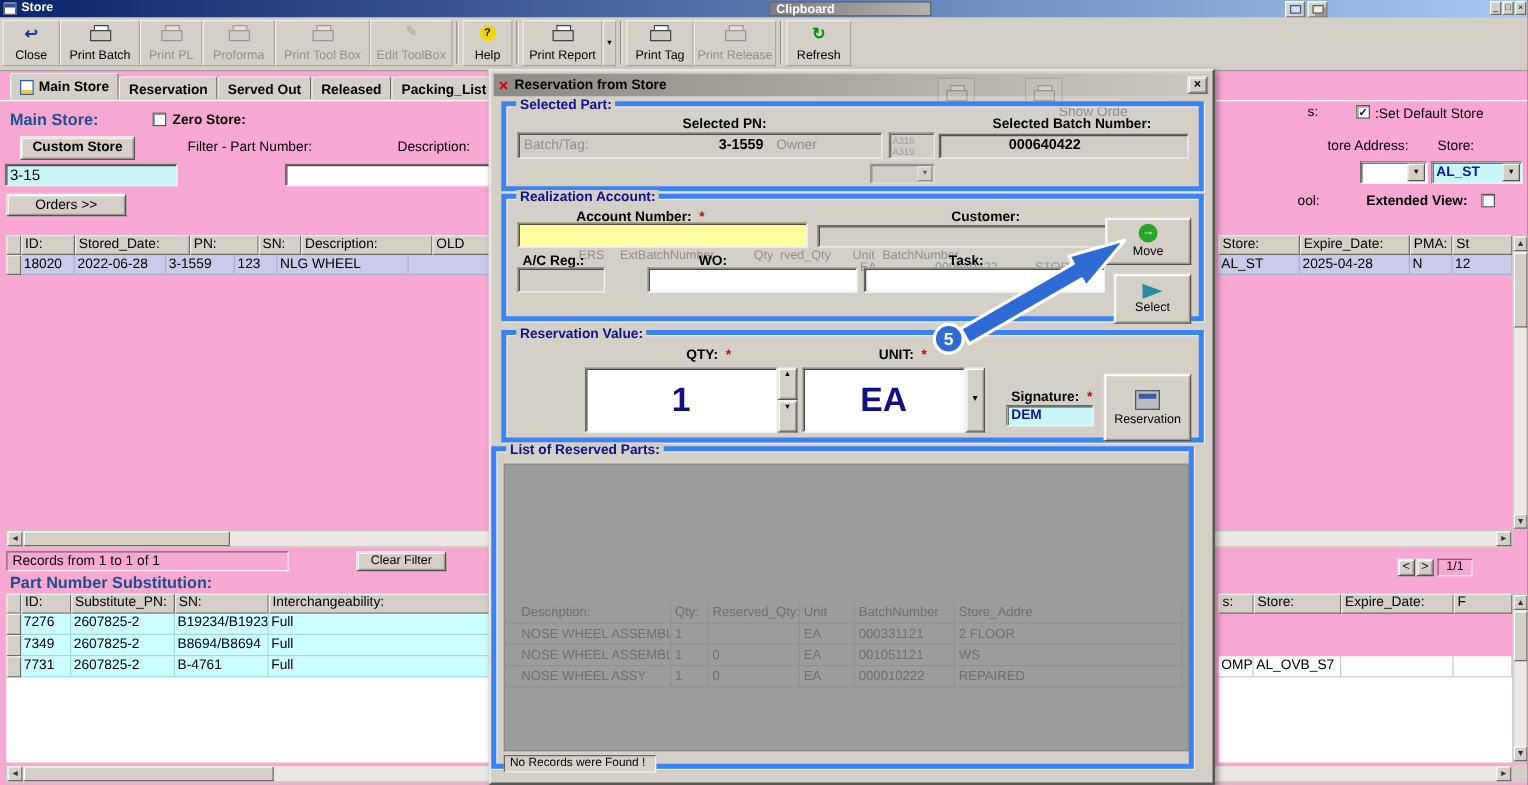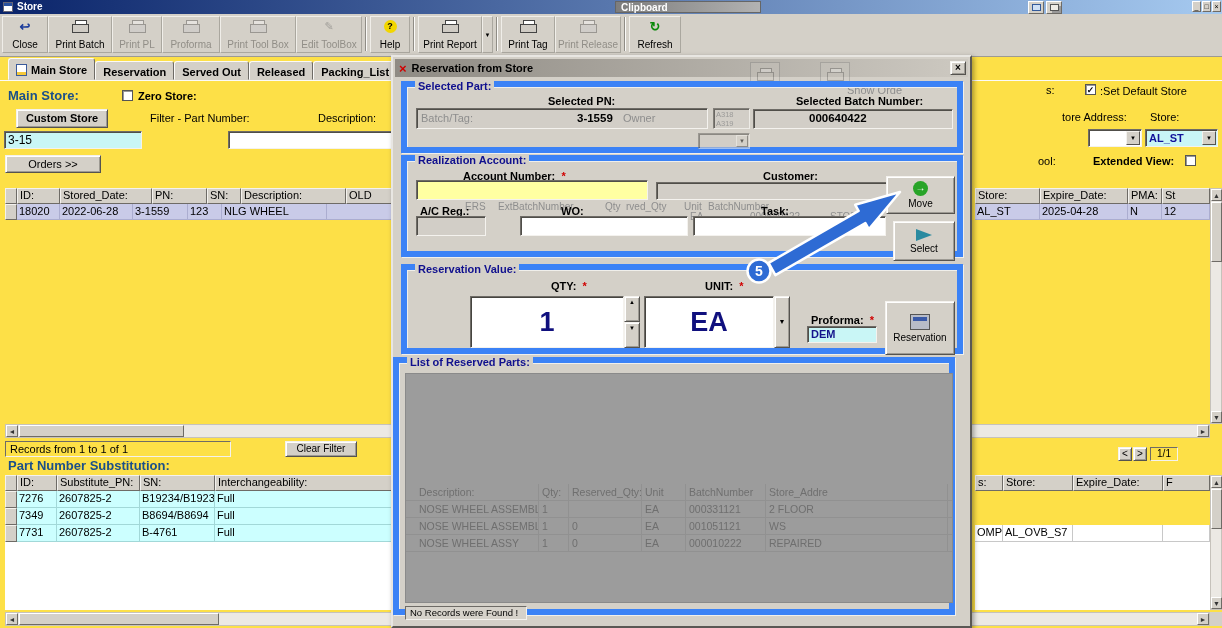--- a/index.html
+++ b/index.html
@@ -1,17 +1,17 @@
 <!DOCTYPE html>
 <html><head>
 <meta charset="utf-8">
 <style>
   *{margin:0;padding:0;box-sizing:border-box}
   body{font-family:"Liberation Sans",sans-serif;background:#555}
-  .screen{position:relative;width:1222px;height:628px;background:#fde047;font-size:11px;color:#000;overflow:hidden}
+  .screen{position:relative;width:1222px;height:628px;background:#f9a8d4;font-size:11px;color:#000;overflow:hidden}
   .abs{position:absolute}
   
   .titlebar{background:linear-gradient(90deg,#0a246a,#a6caf0);color:#fff}
   .ttl{font-size:10px;font-weight:bold;line-height:13px}
   .app-icon{width:10px;height:10px;background:#fff;border:1px solid #667;box-shadow:inset 0 3px 0 #2a52a0}
   .clip-title{background:linear-gradient(90deg,#7d7d7d,#b2b2b2);color:#fff;font-size:10px;font-weight:bold;line-height:12px;padding-left:5px;border:1px solid #666}
   .mdi-btn{width:9px;height:11px;background:#d4d0c8;border:1px solid;border-color:#fff #6e6b66 #6e6b66 #fff;font-size:7px;line-height:9px;text-align:center;color:#000}
   .mini-btn{background:#d4d0c8;border:1px solid;border-color:#fff #6e6b66 #6e6b66 #fff;display:flex;align-items:center;justify-content:center}
   .sq1{width:9px;height:7px;border:1px solid #335a9a;background:#cfe0f4}
   .sq2{width:9px;height:7px;border:1px solid #555;background:#efece6;box-shadow:2px 2px 0 #999}
@@ -52,21 +52,21 @@
   .sect-title{font-size:13px;font-weight:bold;color:#1a4f8a}
   .scroll-track{background:#ece9e4;border:1px solid #c6c2bb}
   .sb-btn{background:#d4d0c8;border:1px solid;border-color:#fff #6e6b66 #6e6b66 #fff;font-size:7px;text-align:center;color:#333;line-height:11px}
   .sb-thumb{background:#d4d0c8;border:1px solid;border-color:#fff #6e6b66 #6e6b66 #fff}
   .sunkpanel{border:1px solid;border-color:#6e6b66 #f4f2ee #f4f2ee #6e6b66;padding-left:4px;line-height:14px;white-space:nowrap;overflow:hidden}
   
   .modal{background:#d4d0c8;border:2px solid;border-color:#e8e6e2 #5a5854 #5a5854 #e8e6e2;box-shadow:2px 2px 5px rgba(0,0,0,.35);z-index:20}
   .m-title{background:linear-gradient(90deg,#8f8b84,#cdc9c1);display:flex;align-items:center;padding-left:4px;gap:5px;font-weight:bold;font-size:11px;color:#000}
   .m-icon{color:#d00000;font-weight:bold;font-size:13px;line-height:13px}
   .m-close{font-size:10px;font-weight:bold;line-height:12px}
-  .grp{border:6px solid #3b82f6;box-shadow:inset 1px 1px 0 #f0efeb,1px 1px 0 #f0efeb}
+  .grp{border:4px solid #3b82f6;box-shadow:inset 1px 1px 0 #f0efeb,1px 1px 0 #f0efeb}
   .grp-label{position:absolute;top:-7px;left:8px;background:#d4d0c8;padding:0 3px;font-weight:bold;font-size:11px;color:#10108e;white-space:nowrap}
   .blbl{font-weight:bold;white-space:nowrap}
   .req{color:#d00000;font-weight:bold}
   .ghost{color:#8e8e8e;white-space:nowrap}
   .ghost-btn{opacity:.32;border:1px solid #777;background:#cfccc5;display:flex;align-items:center;justify-content:center}
   .bigbox{background:#fff;border:1px solid;border-color:#6e6b66 #f4f2ee #f4f2ee #6e6b66;box-shadow:inset 1px 1px 0 #46443f;display:flex;align-items:center;justify-content:center;font-size:27px;font-weight:bold;color:#10107e}
   .pbtn{background:#d4d0c8;border:1px solid;border-color:#f4f2ee #55534f #55534f #f4f2ee;box-shadow:inset 1px 1px 0 #fff,inset -1px -1px 0 #9d9a93;display:flex;flex-direction:column;align-items:center;justify-content:center;gap:2px;font-size:10px}
   .i-move{width:15px;height:15px;border-radius:50%;background:#28a428;color:#fff;font-size:10px;font-weight:bold;text-align:center;line-height:14px}
   .i-plane{width:0;height:0;border-top:6px solid transparent;border-bottom:6px solid transparent;border-left:16px solid #2a8aa0}
   .i-resv{width:20px;height:16px;background:#b8bcc8;border:1px solid #555;position:relative}
@@ -78,21 +78,21 @@
 </style>
 </head>
 <body>
 
 <div class="screen">
 
   <div class="abs titlebar" style="left:0;top:0;width:1222px;height:14px">
     <span class="abs app-icon" style="left:3px;top:2px"></span>
     <span class="abs ttl" style="left:17px;top:0">Store</span>
   </div>
-  <div class="abs clip-title" style="left:615px;top:1px;width:146px;height:12px">
+  <div class="abs clip-title" style="left:615px;top:1px;width:130px;height:12px">
     <span>Clipboard</span>
   </div>
   <div class="abs mini-btn" style="left:1028px;top:1px;width:16px;height:13px">
       <span class="sq1"></span>
     </div>
   <div class="abs mini-btn" style="left:1046px;top:1px;width:16px;height:13px">
       <span class="sq2"></span>
     </div>
   <span class="abs mdi-btn" style="left:1192px;top:1px">_</span>
   <span class="abs mdi-btn" style="left:1202px;top:1px">□</span>
@@ -377,21 +377,21 @@
       <span class="grp-label">Reservation Value:</span>
       <span class="abs blbl" style="left:144px;top:10px"><span>QTY:</span>&nbsp;&nbsp;<span class="req">*</span></span>
       <span class="abs blbl" style="left:298px;top:10px"><span>UNIT:</span>&nbsp;&nbsp;<span class="req">*</span></span>
       <div class="abs bigbox" style="left:63px;top:26px;width:154px;height:52px">1</div>
       <div class="abs" style="left:217px;top:26px;width:16px;height:52px">
         <span class="abs btn spin" style="left:0;top:0;width:16px;height:26px">▲</span>
         <span class="abs btn spin" style="left:0;top:26px;width:16px;height:26px">▼</span>
       </div>
       <div class="abs bigbox" style="left:237px;top:26px;width:130px;height:52px">EA</div>
       <span class="abs btn" style="left:367px;top:26px;width:16px;height:52px;font-size:7px;line-height:50px">▼</span>
-      <span class="abs blbl" style="left:404px;top:44px"><span>Proforma:</span>&nbsp;&nbsp;<span class="req">*</span></span>
+      <span class="abs blbl" style="left:404px;top:44px"><span>Signature:</span>&nbsp;&nbsp;<span class="req">*</span></span>
       <div class="abs fld f-cyan" style="left:400px;top:56px;width:70px;height:17px;font-weight:bold;color:#14148c;line-height:15px;padding-left:3px">DEM</div>
       <div class="abs pbtn" style="left:478px;top:31px;width:70px;height:54px">
         <span class="i-resv"></span>
         <span>Reservation</span>
       </div>
     </div>
 
     <div class="abs grp" style="left:0;top:300px;width:562px;height:258px">
       <span class="grp-label">List of Reserved Parts:</span>
       <div class="abs dim-area" style="left:6px;top:10px;width:548px;height:230px">

